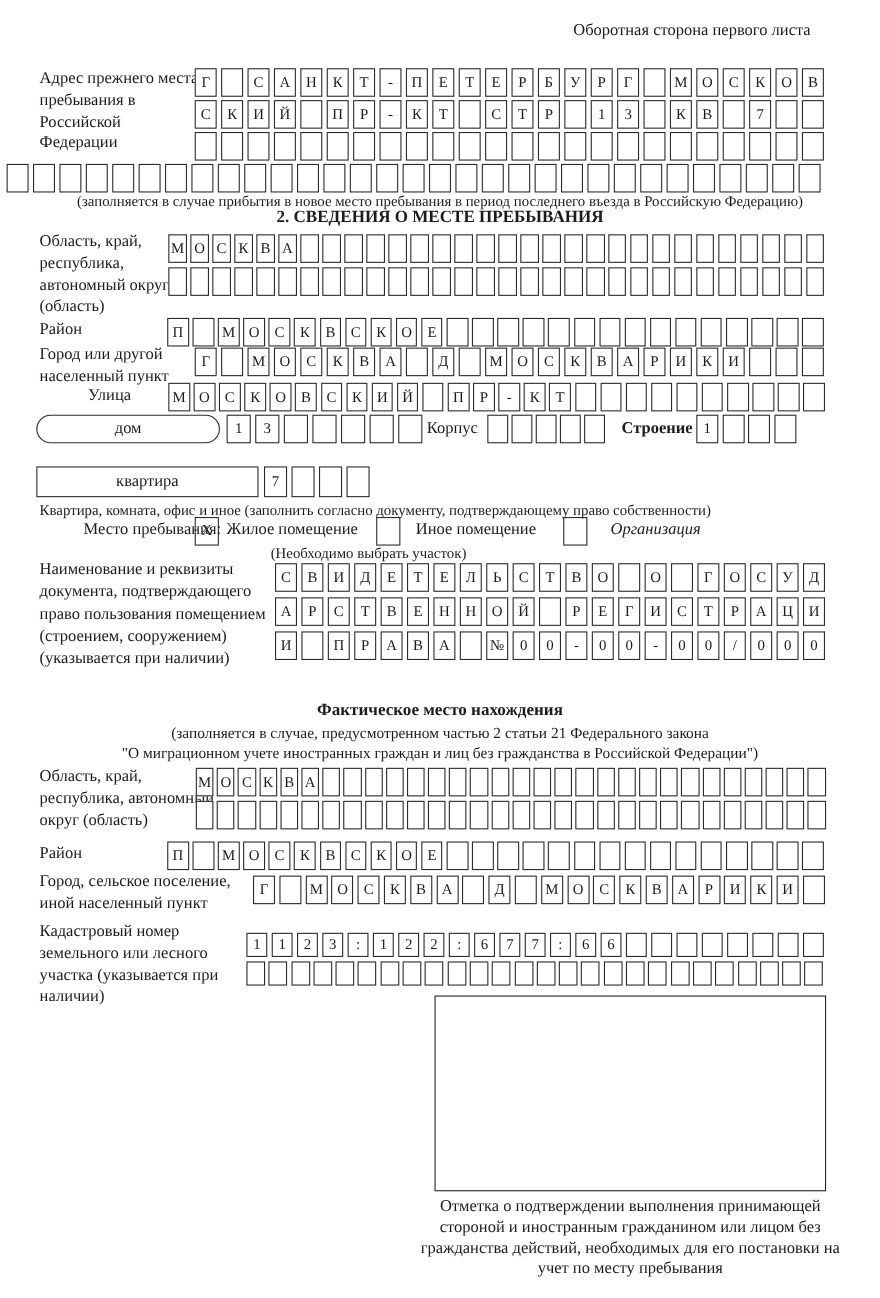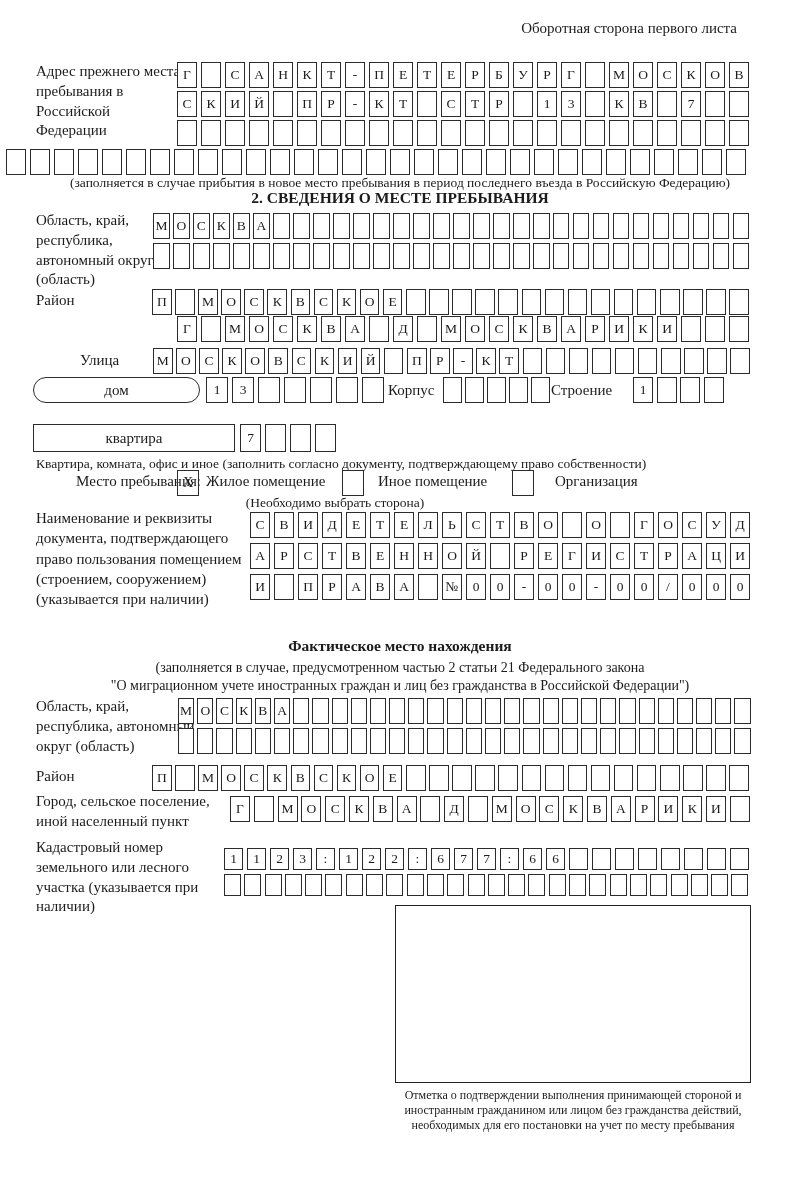--- a/index.html
+++ b/index.html
@@ -244,20 +244,21 @@
       <span class="cell"></span>
       <span class="cell"></span>
       <span class="cell"></span>
       <span class="cell"></span>
       <span class="cell"></span>
       <span class="cell"></span>
       <span class="cell"></span>
       <span class="cell"></span>
     </div>
 
+  <div class="lbl" style="left:36px;top:313px;width:150px;">Город или другой населенный пункт</div>
   <div class="row p24" style="left:177px;top:316px;">
       <span class="cell">Г</span>
       <span class="cell"></span>
       <span class="cell">М</span>
       <span class="cell">О</span>
       <span class="cell">С</span>
       <span class="cell">К</span>
       <span class="cell">В</span>
       <span class="cell">А</span>
       <span class="cell"></span>
@@ -319,21 +320,21 @@
       <span class="cell"></span>
     </div>
   <div class="lbl" style="left:388px;top:381px;">Корпус</div>
   <div class="row p22" style="left:443px;top:377px;">
       <span class="cell"></span>
       <span class="cell"></span>
       <span class="cell"></span>
       <span class="cell"></span>
       <span class="cell"></span>
     </div>
-  <div class="lbl" style="left:551px;top:381px;">Строение</div>
+  <div class="lbl" style="left:565px;top:381px;font-weight:bold;">Строение</div>
   <div class="row p23b" style="left:633px;top:377px;">
       <span class="cell">1</span>
       <span class="cell"></span>
       <span class="cell"></span>
       <span class="cell"></span>
     </div>
 
   <div class="widebox" style="left:33px;top:424px;width:202px;height:28px;">квартира</div>
   <div class="row p25" style="left:240px;top:424px;">
       <span class="cell">7</span>
@@ -342,22 +343,22 @@
       <span class="cell"></span>
     </div>
   <div class="cap" style="left:36px;top:456px;font-family:Liberation Serif, serif;">Квартира, комната, офис и иное (заполнить согласно документу, подтверждающему право собственности)</div>
 
   <div class="lbl" style="left:36px;top:472px;margin-left:40px;">Место пребывания:</div>
   <div class="checkbox" style="left:177px;top:470px;">X</div>
   <div class="lbl" style="left:206px;top:472px;">Жилое помещение</div>
   <div class="checkbox" style="left:342px;top:470px;"></div>
   <div class="lbl" style="left:378px;top:472px;">Иное помещение</div>
   <div class="checkbox" style="left:512px;top:470px;"></div>
-  <div class="lbl" style="left:555px;top:472px;">Организация</div>
-  <div class="cap" style="left:175px;top:495px;width:320px;text-align:center;">(Необходимо выбрать сторона)</div>
+  <div class="lbl" style="left:555px;top:472px;font-style:italic;">Организация</div>
+  <div class="cap" style="left:175px;top:495px;width:320px;text-align:center;">(Необходимо выбрать участок)</div>
 
   <div class="lbl" style="left:36px;top:508px;width:207px;line-height:1.35;">Наименование и реквизиты документа, подтверждающего право пользования помещением (строением, сооружением) (указывается при наличии)</div>
   <div class="row p24" style="left:250px;top:512px;">
       <span class="cell">С</span>
       <span class="cell">В</span>
       <span class="cell">И</span>
       <span class="cell">Д</span>
       <span class="cell">Е</span>
       <span class="cell">Т</span>
       <span class="cell">Е</span>
@@ -598,15 +599,15 @@
       <span class="cell"></span>
       <span class="cell"></span>
       <span class="cell"></span>
       <span class="cell"></span>
       <span class="cell"></span>
       <span class="cell"></span>
       <span class="cell"></span>
     </div>
 
   <div class="stampbox"></div>
-  <div class="cap" style="left:373px;top:1088px;width:400px;text-align:center;font-size:12px;line-height:1.25;">Отметка о подтверждении выполнения принимающей стороной и иностранным гражданином или лицом без гражданства действий, необходимых для его постановки на учет по месту пребывания</div>
+  <div class="cap" style="left:373px;top:1088px;width:400px;text-align:center;font-size:15px;line-height:1.25;">Отметка о подтверждении выполнения принимающей стороной и иностранным гражданином или лицом без гражданства действий, необходимых для его постановки на учет по месту пребывания</div>
 
 </div>
 
 </body></html>

